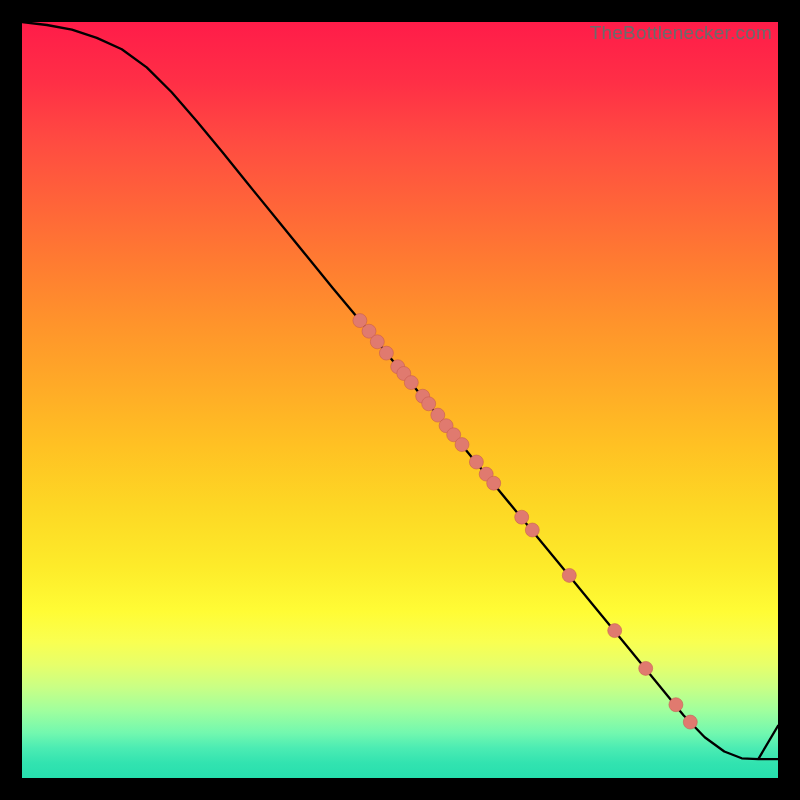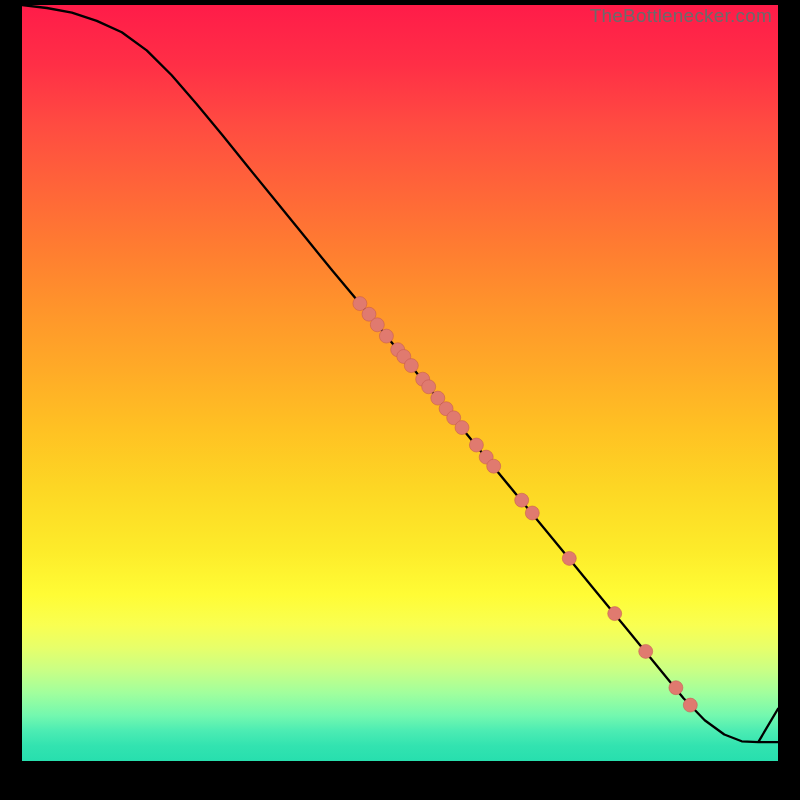--- a/index.html
+++ b/index.html
@@ -13,21 +13,21 @@
   }
   .outer {
     width: 800px;
     height: 800px;
     background: #000;
     position: relative;
   }
   .plot {
     position: absolute;
     left: 22px;
-    top: 5px;
+    top: 22px;
     width: 756px;
     height: 756px;
     
     background: linear-gradient(
       to bottom,
       #ff1c49 0%,
       #ff2f46 8%,
       #ff4c41 16%,
       #ff6439 24%,
       #ff7c31 32%,

